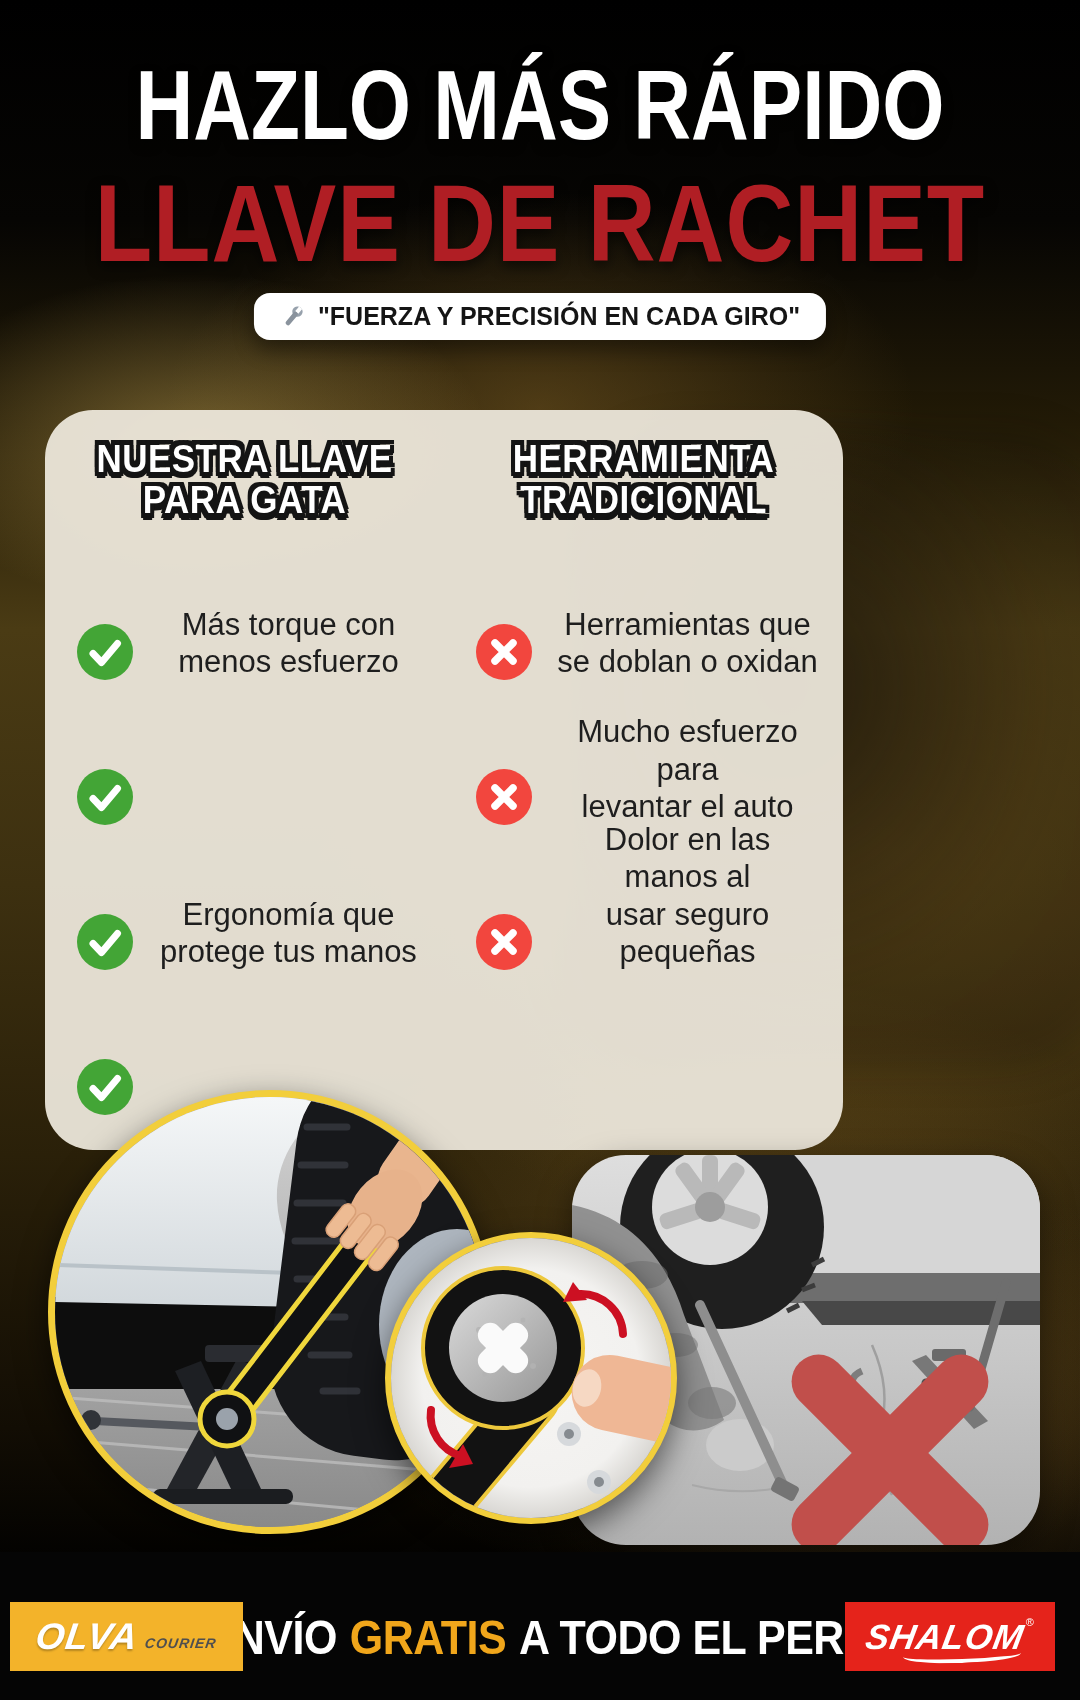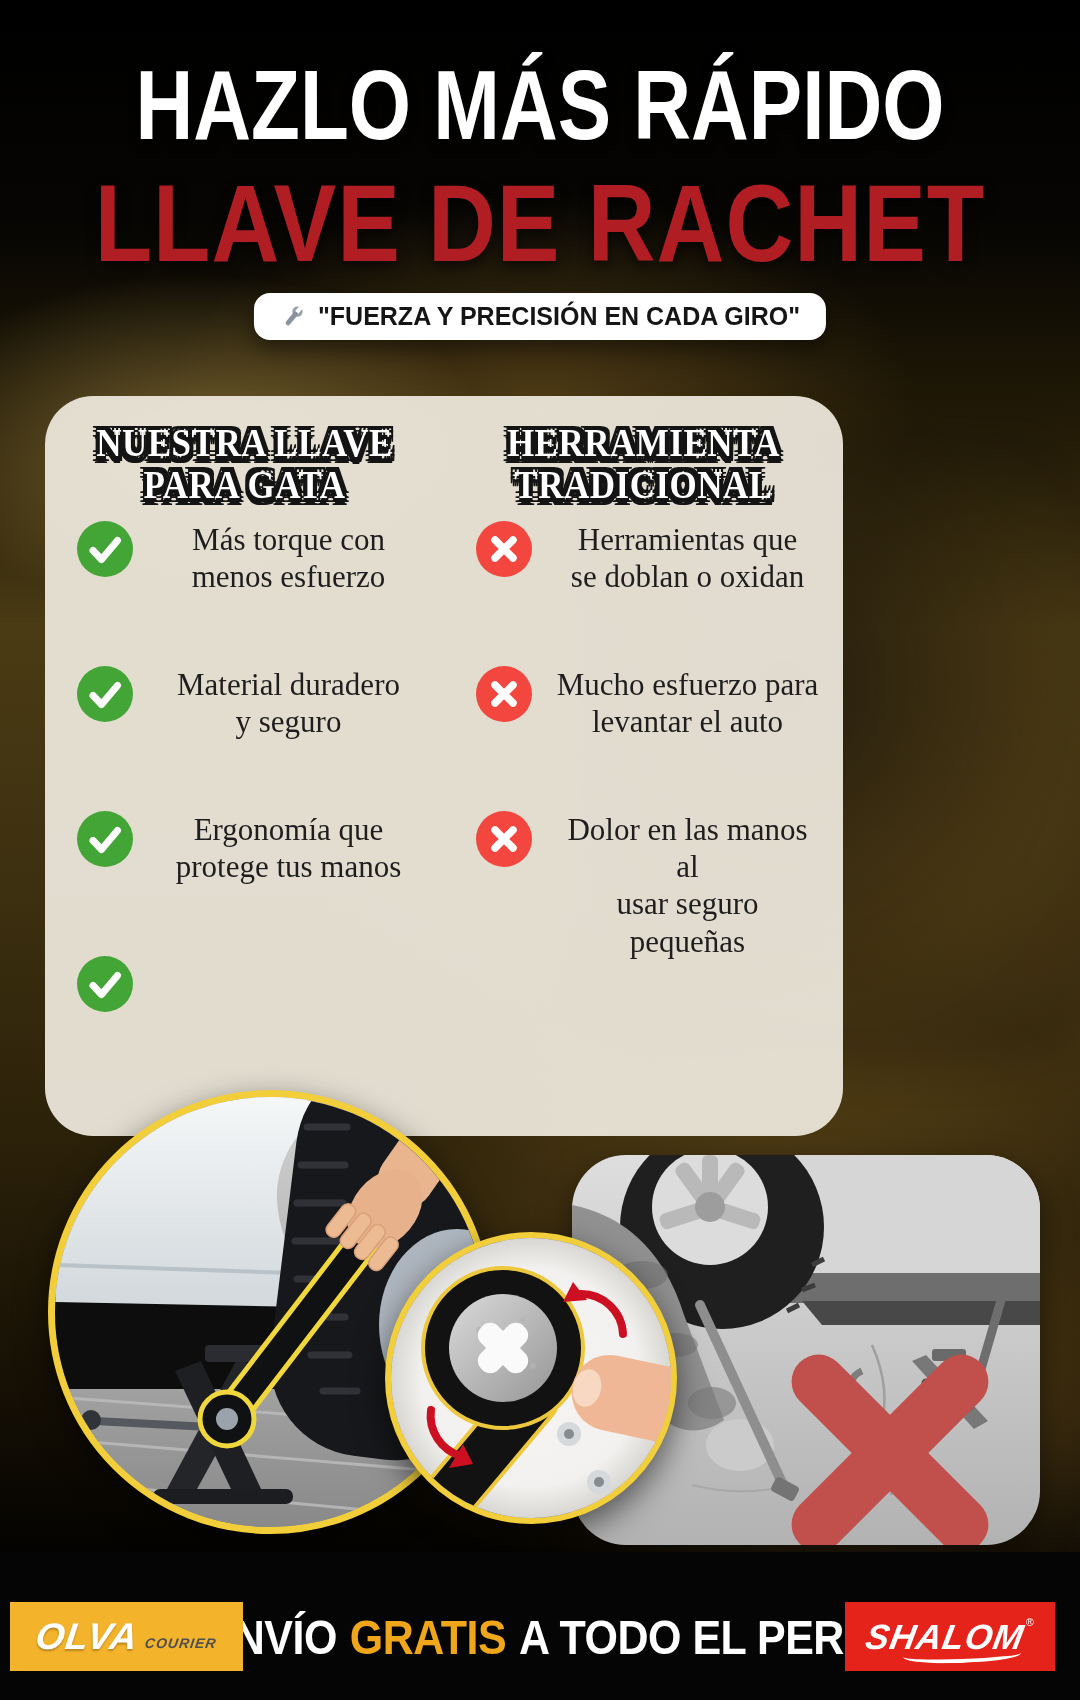--- a/index.html
+++ b/index.html
@@ -24,31 +24,31 @@
   .t1{margin:56px 0 0;font-size:80px;font-weight:700;color:#fff;letter-spacing:0px;
       transform:scaleY(1.22);transform-origin:50% 30%;text-shadow:0 4px 10px rgba(0,0,0,.6);}
   .t2{margin:18px 0 0;font-size:94px;font-weight:700;color:#B01E24;letter-spacing:1px;
       transform:scaleY(1.16);transform-origin:50% 30%;text-shadow:0 5px 12px rgba(0,0,0,.55);}
   .badge{position:absolute;top:293px;left:50%;transform:translateX(-50%);background:#fff;
       border-radius:16px;padding:9px 26px;display:flex;align-items:center;gap:12px;
       font-size:25px;font-weight:700;color:#151515;white-space:nowrap;
       box-shadow:0 10px 20px rgba(0,0,0,.4);z-index:6;}
 
   
-  .panel{position:absolute;left:45px;top:396px;width:798px;height:740px;border-radius:48px;
-      background:rgba(237,232,220,.94);display:flex;z-index:2;font-family:Liberation Serif, serif;}
+  .panel{position:absolute;left:45px;top:410px;width:798px;height:740px;border-radius:48px;
+      background:rgba(237,232,220,.94);display:flex;z-index:2;}
   .col{width:50%;position:relative;}
   .col-head{position:absolute;top:28px;left:0;width:100%;text-align:center;color:#fff;
       font-size:35px;font-weight:800;line-height:1.05;letter-spacing:.5px;
       transform:scaleY(1.12);transform-origin:top center;}
   .col-head div{text-shadow:-4px -4px 0 #141414,0 -4px 0 #141414,4px -4px 0 #141414,
       -4px 0 0 #141414,4px 0 0 #141414,-4px 4px 0 #141414,0 4px 0 #141414,4px 4px 0 #141414,
       -2px 6px 0 #141414,2px 6px 0 #141414,0 6px 0 #141414;}
   .rows{position:absolute;top:125px;left:0;right:0;margin:0;padding:0;list-style:none;}
-  .row{height:145px;display:flex;align-items:flex-start;gap:24px;padding:0 24px 0 32px;}
+  .row{height:145px;display:flex;align-items:flex-end;gap:24px;padding:0 24px 0 32px;}
   .row p{flex:1;margin:0;text-align:center;font-size:31px;line-height:1.2;color:#1e1e1e;
       white-space:pre-line;}
   .ico{width:56px;height:56px;flex:0 0 56px;}
 
   
   .photo-circle{position:absolute;border-radius:50%;overflow:hidden;background:#8a8a8a;
       box-shadow:0 12px 32px rgba(0,0,0,.55);}
   .big-circle{left:48px;top:1090px;width:430px;height:430px;border:7px solid #F2CE3B;z-index:3;}
   .inset-circle{left:385px;top:1232px;width:280px;height:280px;border:6px solid #F2CE3B;z-index:4;}
   .photo-rect{position:absolute;left:572px;top:1155px;width:468px;height:390px;border-radius:54px;
@@ -109,22 +109,20 @@
               <path d="M16 29.5 L24.5 38.5 L40.5 19.5" stroke="#fff" stroke-width="7" stroke-linecap="round" stroke-linejoin="round" fill="none"></path>
             </svg>
           <p>Más torque con
 menos esfuerzo</p>
         </li>
         <li class="row">
           <svg class="ico" viewBox="0 0 56 56">
               <circle cx="28" cy="28" r="28" fill="#43A536"></circle>
               <path d="M16 29.5 L24.5 38.5 L40.5 19.5" stroke="#fff" stroke-width="7" stroke-linecap="round" stroke-linejoin="round" fill="none"></path>
             </svg>
-          <p>Material duradero
-y seguro</p>
         </li>
         <li class="row">
           <svg class="ico" viewBox="0 0 56 56">
               <circle cx="28" cy="28" r="28" fill="#43A536"></circle>
               <path d="M16 29.5 L24.5 38.5 L40.5 19.5" stroke="#fff" stroke-width="7" stroke-linecap="round" stroke-linejoin="round" fill="none"></path>
             </svg>
           <p>Ergonomía que
 protege tus manos</p>
         </li>
         <li class="row">

